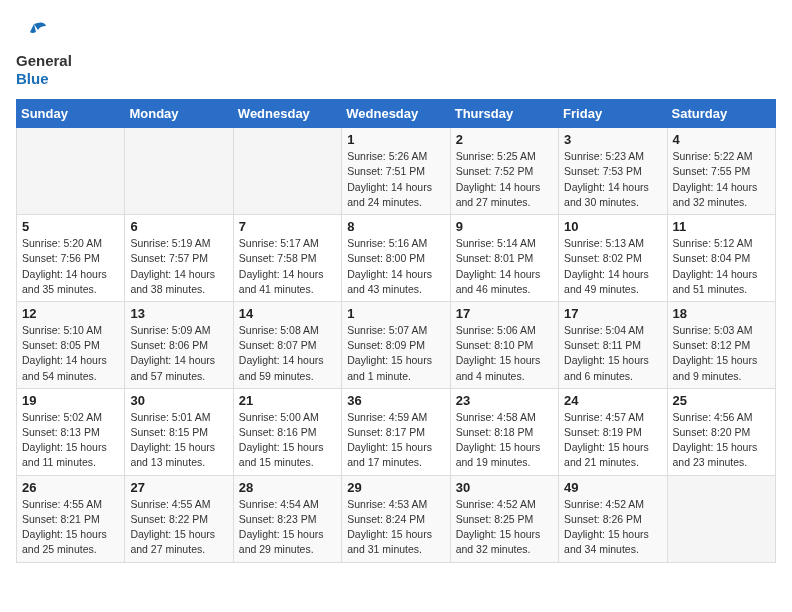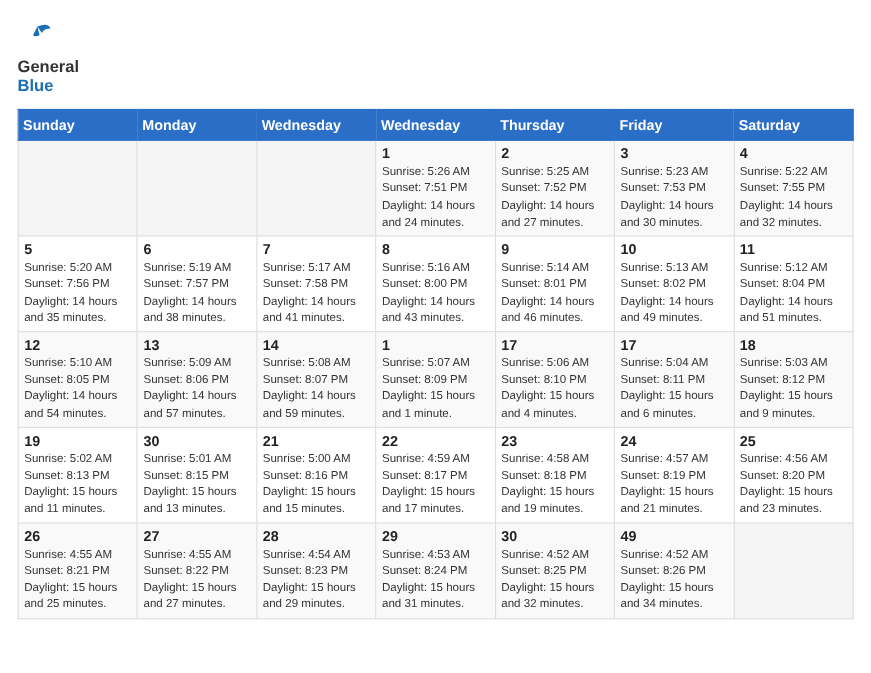--- a/index.html
+++ b/index.html
@@ -202,21 +202,21 @@
         </td>
         <td>
           <span class="day-number">30</span>
           <div class="day-info">Sunrise: 5:01 AM<br>Sunset: 8:15 PM<br>Daylight: 15 hours and 13 minutes.</div>
         </td>
         <td>
           <span class="day-number">21</span>
           <div class="day-info">Sunrise: 5:00 AM<br>Sunset: 8:16 PM<br>Daylight: 15 hours and 15 minutes.</div>
         </td>
         <td>
-          <span class="day-number">22</span>
+          <span class="day-number">36</span>
           <div class="day-info">Sunrise: 4:59 AM<br>Sunset: 8:17 PM<br>Daylight: 15 hours and 17 minutes.</div>
         </td>
         <td>
           <span class="day-number">23</span>
           <div class="day-info">Sunrise: 4:58 AM<br>Sunset: 8:18 PM<br>Daylight: 15 hours and 19 minutes.</div>
         </td>
         <td>
           <span class="day-number">24</span>
           <div class="day-info">Sunrise: 4:57 AM<br>Sunset: 8:19 PM<br>Daylight: 15 hours and 21 minutes.</div>
         </td>

